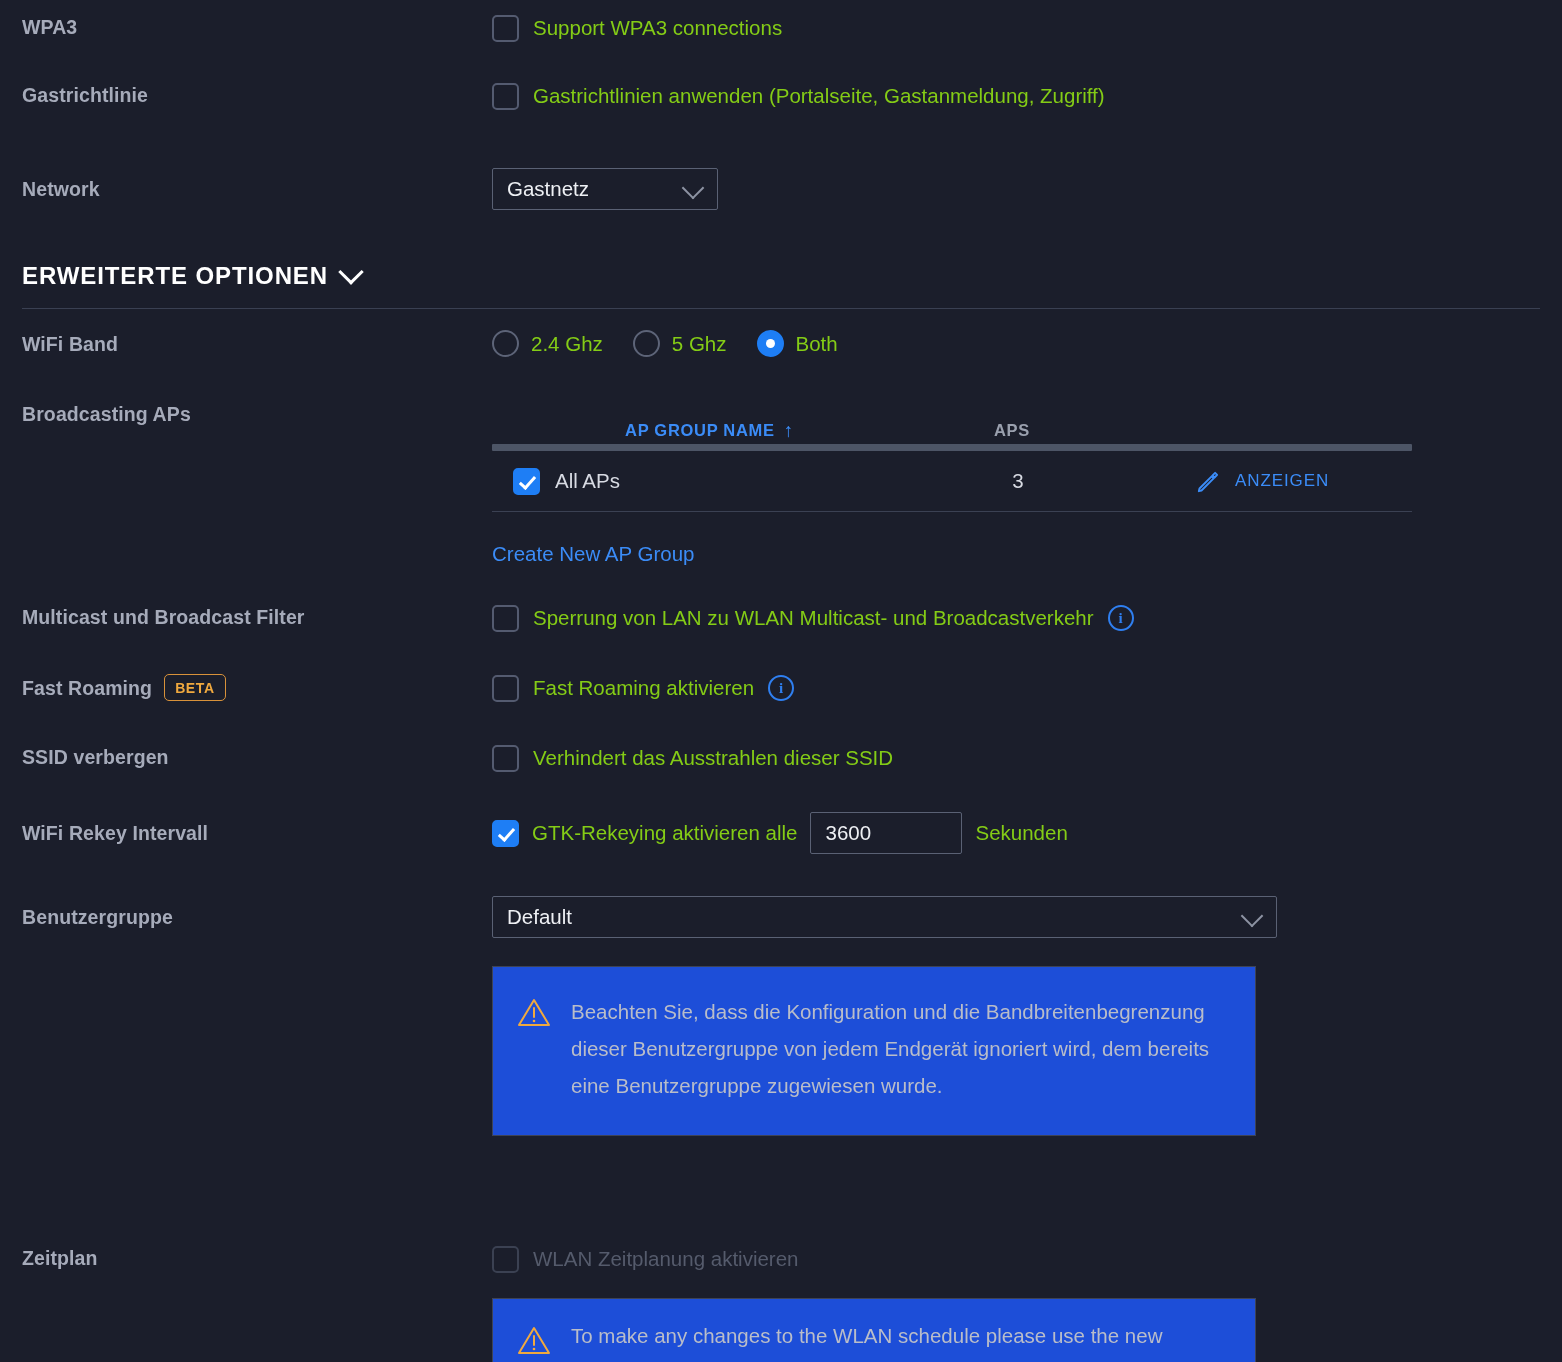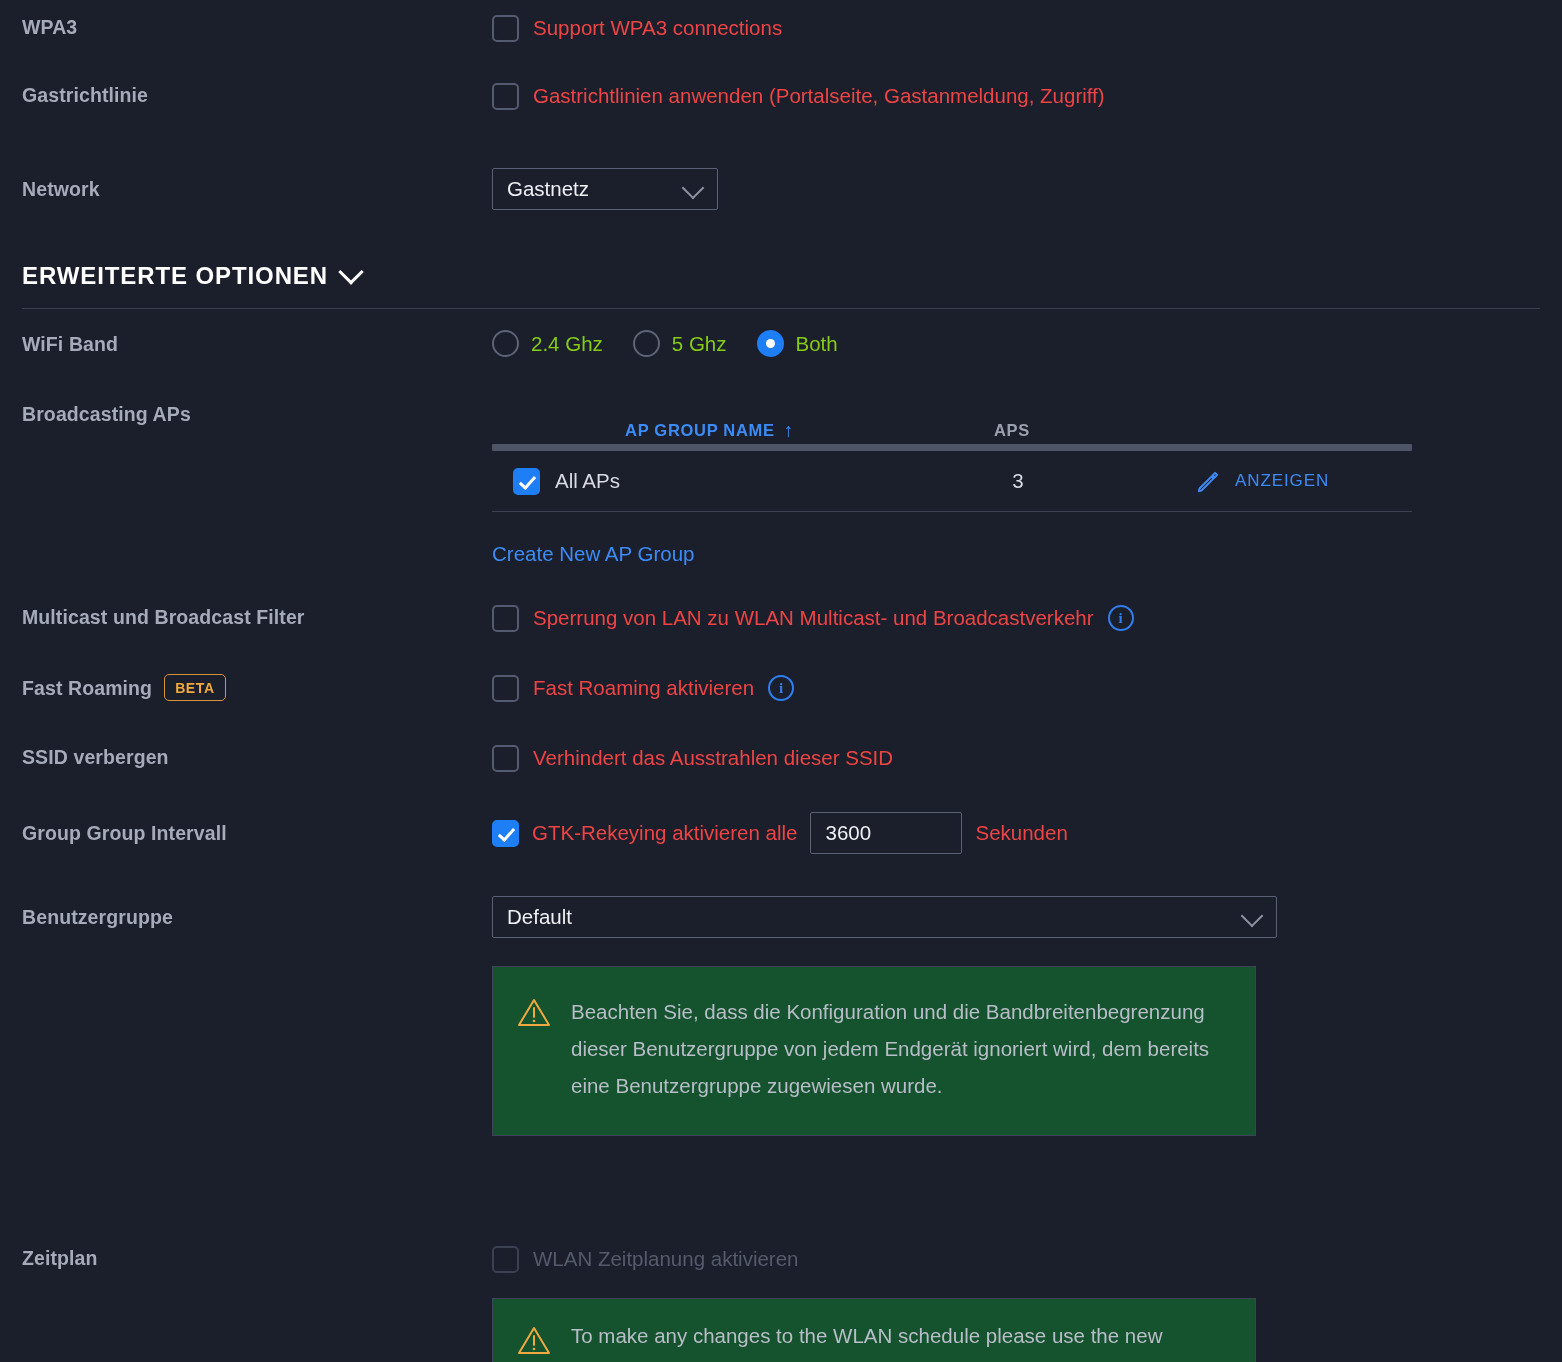--- a/index.html
+++ b/index.html
@@ -73,21 +73,21 @@
     top: 3px;
     width: 6px;
     height: 13px;
     border: solid #fff;
     border-width: 0 3px 3px 0;
     transform: rotate(42deg);
   }
   .cbox.dim { border-color: #3b4152; }
   .cb-text {
     font-size: 20.5px;
-    color: #ef4444;
+    color: #84cc16;
     line-height: 28px;
     white-space: nowrap;
   }
   .cb-text.disabled { color: #555b6c; }
 
   
   .info-icon {
     width: 26px;
     height: 26px;
     border-radius: 50%;
@@ -313,21 +313,21 @@
     color: #f0a93f;
     font-size: 14px;
     font-weight: 700;
     letter-spacing: 0.6px;
   }
 
   
   .warnbox {
     position: absolute;
     border: 1px solid #3d4356;
-    background: #14532d;
+    background: #1d4ed8;
     box-sizing: border-box;
     display: flex;
     gap: 20px;
     padding: 26px 12px 24px 24px;
   }
   .warn-text {
     font-size: 20.5px;
     line-height: 37px;
     color: #b9bdc9;
   }
@@ -456,21 +456,21 @@
     <div class="row-label">SSID verbergen</div>
     <div class="row-ctl">
       <div class="cb-line">
         <span class="cbox"></span>
         <span class="cb-text">Verhindert das Ausstrahlen dieser SSID</span>
       </div>
     </div>
   </div>
 
   <div class="row" style="top:812px;">
-    <div class="row-label" style="height:42px;">Group Group Intervall</div>
+    <div class="row-label" style="height:42px;">WiFi Rekey Intervall</div>
     <div class="row-ctl">
       <div class="cb-line" style="gap:13px;">
         <span class="cbox checked"></span>
         <span class="cb-text">GTK-Rekeying aktivieren alle</span>
         <span class="textinput">3600</span>
         <span class="cb-text">Sekunden</span>
       </div>
     </div>
   </div>
 

